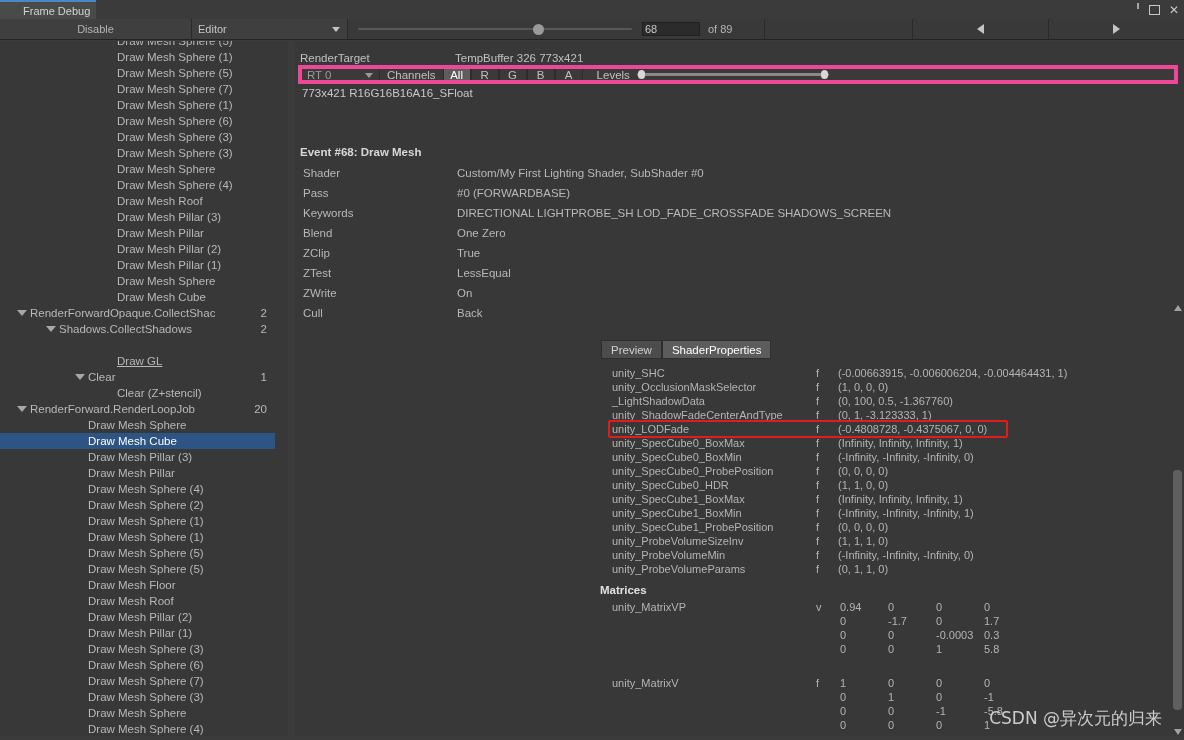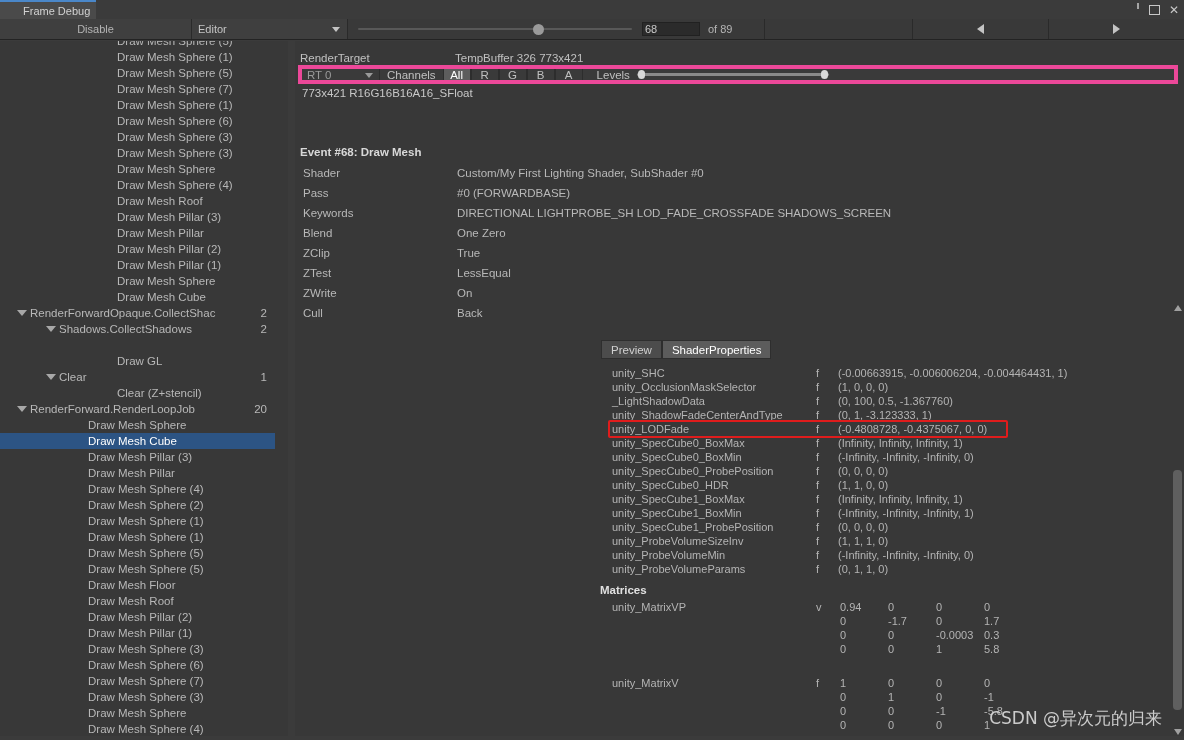--- a/index.html
+++ b/index.html
@@ -295,24 +295,24 @@
     <div class="trow" style="top: 264px; position: absolute; left: 0px; right: 13px;">
       <span class="tri" style="margin-left: 17px;"></span>
       <span>RenderForwardOpaque.CollectShac</span>
       <span class="tcount">2</span>
     </div>
     <div class="trow" style="top: 280px; position: absolute; left: 0px; right: 13px;">
       <span class="tri" style="margin-left: 46px;"></span>
       <span>Shadows.CollectShadows</span>
       <span class="tcount">2</span>
     </div>
-    <div class="trow" style="top: 312px; position: absolute; left: 0px; right: 13px;">
+    <div class="trow" style="top: 312px; position: absolute; left: 0px; right: 13px; text-decoration: underline;">
       <span style="margin-left: 117px;">Draw GL</span>
     </div>
-    <div class="trow" style="top: 328px; position: absolute; left: 0px; right: 13px;">
+    <div class="trow" style="top: 328px; position: absolute; left: 0px; right: 13px; padding-left: 29px;">
       <span class="tri" style="margin-left: 46px;"></span>
       <span>Clear</span>
       <span class="tcount">1</span>
     </div>
     <div class="trow" style="top: 344px; position: absolute; left: 0px; right: 13px;">
       <span style="margin-left: 117px;">Clear (Z+stencil)</span>
     </div>
     <div class="trow" style="top: 360px; position: absolute; left: 0px; right: 13px;">
       <span class="tri" style="margin-left: 17px;"></span>
       <span>RenderForward.RenderLoopJob</span>

